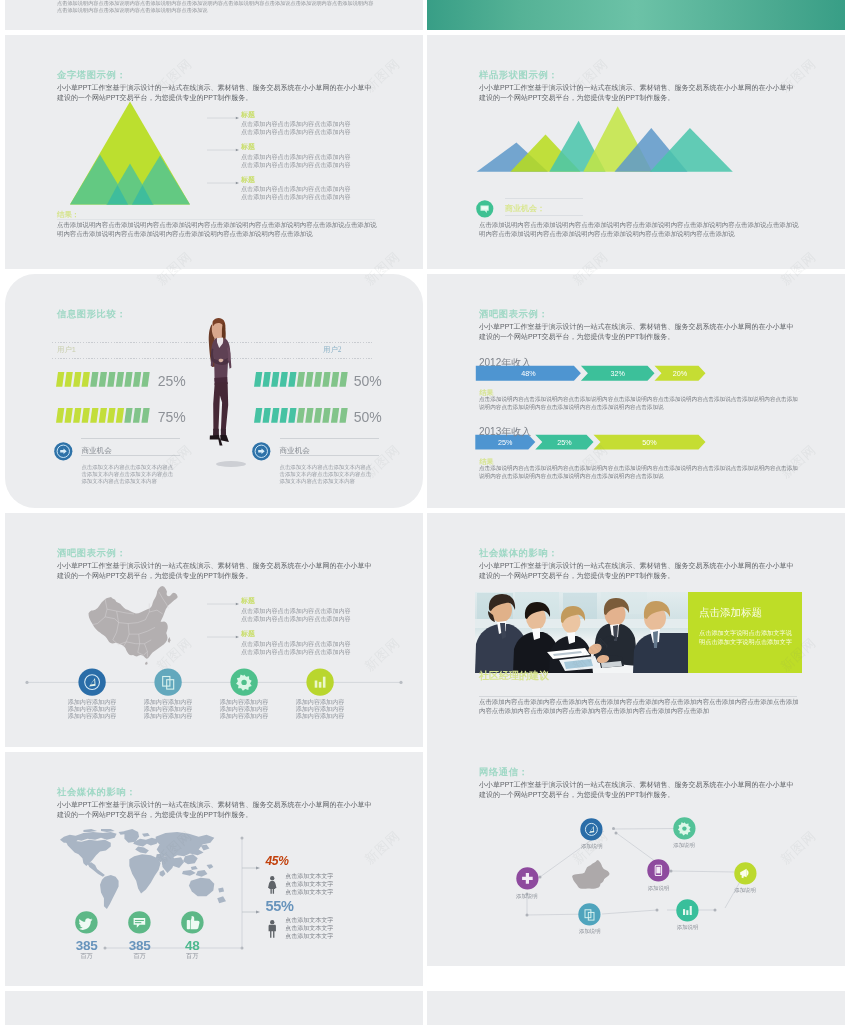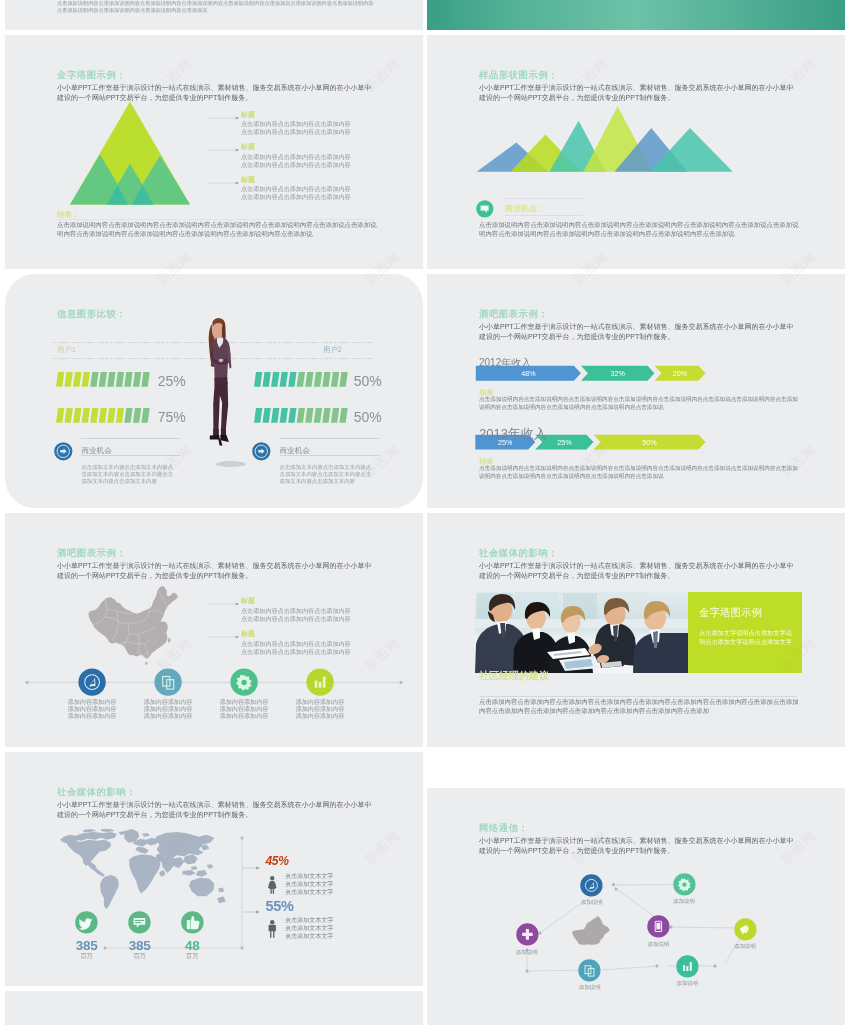--- a/index.html
+++ b/index.html
@@ -231,21 +231,21 @@
       <polygon points="64.3,72.7 115.5,72.7 122.5,80.0 115.5,87.4 64.3,87.4 71.3,80.0" fill="#3cc09a"></polygon>
       <polygon points="122.5,72.7 227.5,72.7 234.5,80.0 227.5,87.4 122.5,87.4 129.5,80.0" fill="#c5dd33"></polygon>
       <text x="34.3" y="82.6" fill="#ffffff" font-size="7.2" text-anchor="middle" font-family="Liberation Sans, sans-serif">25%</text>
       <text x="93.4" y="82.6" fill="#ffffff" font-size="7.2" text-anchor="middle" font-family="Liberation Sans, sans-serif">25%</text>
       <text x="178.5" y="82.6" fill="#ffffff" font-size="7.2" text-anchor="middle" font-family="Liberation Sans, sans-serif">50%</text>
     </svg>
 
     <div class="res-l" style="left:52.5px;top:113.5px;font-size:7px;">结果</div>
     <div class="res-t" style="left:52px;top:122px;width:322px;font-size:5.6px;line-height:7.9px;">点击添加说明内容点击添加说明内容点击添加说明内容点击添加说明内容点击添加说明内容点击添加说点击添加说明内容点击添加说明内容点击添加说明内容点击添加说明内容点击添加说明内容点击添加说</div>
 
-    <div style="position:absolute;left:52px;top:150.5px;font-size:13px;color:#7d828a;">2013年收入</div>
+    <div style="position:absolute;left:52px;top:150.5px;font-size:10px;color:#7d828a;">2013年收入</div>
     <div class="res-l" style="left:52.5px;top:182.5px;font-size:7px;">结果</div>
     <div class="res-t" style="left:52px;top:191px;width:322px;font-size:5.6px;line-height:7.9px;">点击添加说明内容点击添加说明内容点击添加说明内容点击添加说明内容点击添加说明内容点击添加说点击添加说明内容点击添加说明内容点击添加说明内容点击添加说明内容点击添加说明内容点击添加说</div>
   </div>
 
   <div class="slide cl" style="top:513px;">
     <div class="s-title" style="left:52px;top:33.5px;">酒吧图表示例：</div>
     <div class="s-body" style="left:52px;top:48px;">小小草PPT工作室基于演示设计的一站式在线演示、素材销售、服务交易系统在小小草网的在小小草中建设的一个网站PPT交易平台，为您提供专业的PPT制作服务。</div>
     <svg style="position:absolute;left:79px;top:71px;" width="96" height="82" viewBox="0 0 100 85">
       <path d="M 4.7 30.3 L 5.9 28.7 L 7.7 27.4 L 9.3 27.4 L 11.7 26.6 L 14.2 24.7 L 16.3 22.0 L 18.5 18.8 L 20.8 16.7 L 22.5 15.1 L 24.2 14.3 L 26.2 13.8 L 28.2 13.3 L 29.4 14.6 L 30.9 15.3 L 32.4 16.3 L 33.6 18.3 L 35.6 19.2 L 37.7 20.4 L 39.3 22.2 L 41.3 24.2 L 43.5 26.0 L 46.0 26.9 L 48.4 28.2 L 51.1 29.4 L 54.1 30.4 L 56.8 30.2 L 59.3 29.2 L 61.5 28.2 L 63.7 27.2 L 66.0 26.2 L 68.2 25.2 L 69.9 23.7 L 70.9 21.8 L 71.6 19.3 L 72.6 16.8 L 73.9 14.6 L 75.1 12.4 L 75.8 9.9 L 76.3 7.2 L 77.6 4.7 L 79.6 2.7 L 81.5 2.0 L 83.5 2.7 L 85.2 4.9 L 86.4 7.6 L 86.0 10.4 L 87.0 12.4 L 88.8 12.6 L 90.4 11.4 L 91.8 9.8 L 93.4 9.0 L 95.2 9.4 L 96.6 10.8 L 97.4 12.6 L 97.6 13.6 L 95.9 15.3 L 93.9 16.8 L 91.9 18.5 L 89.9 20.3 L 88.0 22.0 L 86.5 24.0 L 85.2 26.2 L 84.2 28.7 L 83.3 31.1 L 82.3 33.6 L 81.3 35.8 L 80.3 37.8 L 79.8 39.1 L 81.5 39.1 L 83.5 38.8 L 85.2 39.6 L 86.5 41.3 L 87.2 43.5 L 87.2 46.0 L 86.5 48.5 L 85.7 50.9 L 86.5 53.4 L 87.0 55.9 L 86.5 58.3 L 85.0 60.8 L 83.0 62.8 L 80.8 64.5 L 78.3 66.3 L 75.8 68.0 L 73.6 69.5 L 71.4 71.2 L 69.7 73.2 L 68.2 75.4 L 66.7 77.1 L 65.2 77.6 L 63.7 76.6 L 62.5 75.2 L 61.0 74.2 L 59.0 73.7 L 57.1 74.4 L 55.1 75.2 L 53.1 74.7 L 51.1 73.7 L 49.4 73.9 L 47.7 73.7 L 46.2 72.4 L 45.0 70.7 L 44.0 68.7 L 43.2 66.8 L 42.2 65.3 L 40.8 64.0 L 39.0 63.0 L 37.1 62.3 L 35.1 61.6 L 33.1 61.1 L 31.1 61.6 L 29.4 61.8 L 27.7 61.3 L 26.2 60.1 L 25.0 58.3 L 23.7 56.4 L 22.2 54.6 L 20.5 53.2 L 18.5 51.9 L 16.6 50.4 L 14.6 49.0 L 12.8 47.2 L 11.4 45.5 L 10.1 43.8 L 9.1 42.0 L 8.2 40.5 L 7.2 38.8 L 6.2 36.8 L 5.4 34.9 L 4.9 32.9 Z" fill="#b3afb0"></path>
       <g fill="none" stroke="#d8d5d6" stroke-width="0.5">
@@ -379,21 +379,21 @@
       <path d="M178 40 L183 39 L182 56 L179 56Z" fill="#64788c"></path>
 
       <path d="M72 60 L110 56 L115 63 L78 67Z" fill="#ffffff"></path>
       <path d="M78 62 L106 59 L107 61 L79 64Z" fill="#bac7d1"></path>
       <path d="M84 68 L120 64 L125 76 L90 79Z" fill="#eef2f5"></path>
       <path d="M89 70 L116 67 L118 74 L91 77Z" fill="#a6c8da"></path>
       <path d="M126 71 L146 69 L147 74 L127 76Z" fill="#cdd3d7"></path>
       </g>
     </svg>
     <div style="position:absolute;left:261px;top:79px;width:114px;height:81px;background:#bedd27;"></div>
-    <div style="position:absolute;left:272px;top:93px;font-size:10.5px;color:#fbfde8;white-space:nowrap;">金字塔图示例</div>
+    <div style="position:absolute;left:272px;top:93px;font-size:10.5px;color:#fbfde8;white-space:nowrap;">点击添加标题</div>
     <div style="position:absolute;left:272px;top:115px;width:96px;font-size:6.2px;line-height:9px;color:#fbfde8;">点击添加文字说明点击添加文字说明点击添加文字说明点击添加文字</div>
 
     <div class="res-l" style="left:52px;top:156px;font-size:10px;color:#d7e48f;">社区经理的建议</div>
     <div class="hr" style="left:52px;top:183px;width:318px;background:#d4d7db;"></div>
     <div class="res-t" style="left:52px;top:185px;width:320px;">点击添加内容点击添加内容点击添加内容点击添加内容点击添加内容点击添加内容点击添加内容点击添加点击添加内容点击添加内容点击添加内容点击添加内容点击添加内容点击添加内容点击添加</div>
   </div>
 
   <div class="slide cl" style="top:752px;">
     <div class="s-title" style="left:52px;top:33.5px;">社会媒体的影响：</div>
     <div class="s-body" style="left:52px;top:48px;">小小草PPT工作室基于演示设计的一站式在线演示、素材销售、服务交易系统在小小草网的在小小草中建设的一个网站PPT交易平台，为您提供专业的PPT制作服务。</div>
@@ -486,21 +486,21 @@
       <path d="M-0.8 -6.4 C0.6 -6.6 1.8 -5.7 1.8 -4.3 L1.8 -1.6 L5.4 -1.6 C6.6 -1.6 7.3 -0.7 7.1 0.4 L6.0 5.2 C5.8 6.2 5.1 6.8 4.1 6.8 L-1.8 6.8 L-1.8 -2.2 C-1.2 -2.8 -0.9 -4.0 -0.8 -5.0 Z" fill="#eefaf3"></path>
       <rect x="-5.6" y="-2.4" width="3.2" height="9.2" rx="0.8" fill="#eefaf3"></rect>
     </svg>
     <div style="position:absolute;left:61.6px;top:186px;width:40px;text-align:center;font-size:13.5px;font-weight:700;color:#6894bc;letter-spacing:-0.3px;">385</div>
     <div style="position:absolute;left:61.6px;top:200px;width:40px;text-align:center;font-size:6.2px;color:#8b9099;">百万</div>
     <div style="position:absolute;left:114.6px;top:186px;width:40px;text-align:center;font-size:13.5px;font-weight:700;color:#6894bc;letter-spacing:-0.3px;">385</div>
     <div style="position:absolute;left:114.6px;top:200px;width:40px;text-align:center;font-size:6.2px;color:#8b9099;">百万</div>
     <div style="position:absolute;left:167.2px;top:186px;width:40px;text-align:center;font-size:13.5px;font-weight:700;color:#4fb98f;letter-spacing:-0.3px;">48</div>
     <div style="position:absolute;left:167.2px;top:200px;width:40px;text-align:center;font-size:6.2px;color:#8b9099;">百万</div>
   </div>
-  <div class="slide cr" style="top:788px;">
+  <div class="slide cr" style="top:732px;">
     <div class="s-title" style="left:52px;top:33.5px;">网络通信：</div>
     <div class="s-body" style="left:52px;top:48px;">小小草PPT工作室基于演示设计的一站式在线演示、素材销售、服务交易系统在小小草网的在小小草中建设的一个网站PPT交易平台，为您提供专业的PPT制作服务。</div>
     <svg style="position:absolute;left:138px;top:124px;" width="55" height="40" viewBox="0 0 55 40">
       <path d="M 7.1 20.1 L 8.3 18.9 L 9.7 18.4 L 11.3 18.3 L 13.3 18.0 L 15.5 17.8 L 17.5 17.6 L 19.4 16.8 L 20.7 13.9 L 22.0 11.3 L 23.9 10.0 L 25.9 9.1 L 27.2 7.8 L 29.1 6.8 L 30.7 5.8 L 31.7 4.5 L 33.0 4.0 L 34.0 4.9 L 34.9 6.1 L 35.9 7.4 L 36.6 9.1 L 37.2 10.7 L 38.8 12.9 L 40.8 13.9 L 42.7 14.9 L 44.0 16.5 L 44.6 18.1 L 43.7 19.4 L 42.1 20.7 L 40.4 22.0 L 39.1 23.3 L 38.5 24.9 L 37.5 26.2 L 36.2 27.2 L 35.3 27.8 L 35.3 29.1 L 34.6 30.4 L 33.6 31.4 L 32.0 32.0 L 30.4 32.4 L 28.5 32.7 L 26.5 32.7 L 24.6 32.4 L 22.6 32.4 L 20.7 32.7 L 18.8 32.7 L 16.8 32.7 L 15.2 32.4 L 13.9 31.7 L 12.9 30.4 L 12.0 29.1 L 11.0 27.8 L 10.0 26.5 L 9.1 25.2 L 8.3 23.9 L 7.9 22.7 L 7.4 21.4 Z" fill="#ada9aa"></path>
     </svg>
     <svg style="position:absolute;left:0;top:0;" width="418" height="234">
       <g stroke="#c2c6cc" stroke-width="0.6" fill="none">
         <path d="M103.5 148.5 L113 145 L177 99"></path>
         <path d="M187 97 L248 96.5"></path>
         <path d="M188 100 L232 132"></path>

